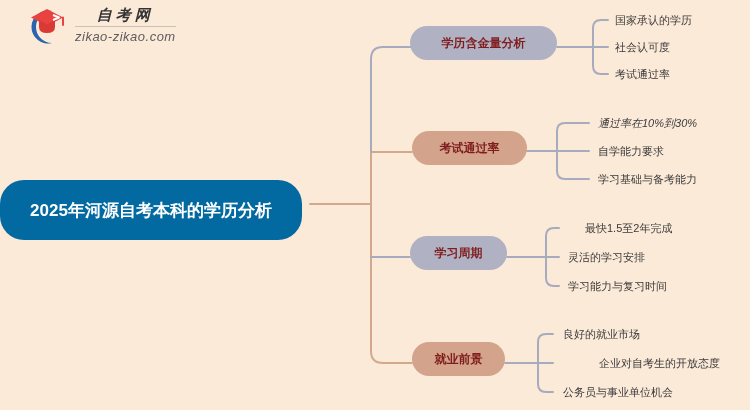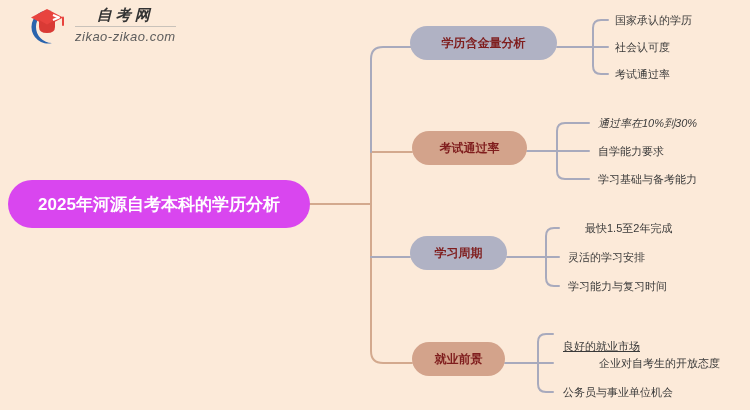--- a/index.html
+++ b/index.html
@@ -23,22 +23,22 @@
   .logo-text{display:flex;flex-direction:column;align-items:center;}
   .logo-name{
     font-size:15px;font-weight:bold;color:#333;
     letter-spacing:4px;line-height:18px;
   }
   .logo-divider{width:100%;height:1px;background:#c9c2ba;margin:2px 0 2px 0;}
   .logo-url{font-size:13px;color:#5d5d5d;letter-spacing:.5px;}
 
   
   .central{
-    position:absolute;left:8px;top:180px;width:302px;height:48px;
-    background:#d946ef;border-radius:24px;
+    position:absolute;left:0;top:180px;width:302px;height:60px;
+    background:#0369a1;border-radius:24px;
     display:flex;align-items:center;justify-content:center;
     color:#fff;font-size:17px;font-weight:bold;
   }
 
   
   .pill{
     position:absolute;height:34px;border-radius:21px;
     display:flex;align-items:center;justify-content:center;
     font-size:12px;font-weight:bold;color:#7f1d1d;
   }
@@ -118,17 +118,17 @@
   <div class="leaf" style="left:615px;top:64px;">考试通过率</div>
 
   <div class="leaf" style="left:598px;top:113px;font-style:italic;">通过率在10%到30%</div>
   <div class="leaf" style="left:598px;top:141px;">自学能力要求</div>
   <div class="leaf" style="left:598px;top:169px;">学习基础与备考能力</div>
 
   <div class="leaf" style="left:568px;top:218px;margin-left:17px;">最快1.5至2年完成</div>
   <div class="leaf" style="left:568px;top:247px;">灵活的学习安排</div>
   <div class="leaf" style="left:568px;top:276px;">学习能力与复习时间</div>
 
-  <div class="leaf" style="left:563px;top:336px;text-decoration:underline;">良好的就业市场</div>
+  <div class="leaf" style="left:563px;top:324px;">良好的就业市场</div>
   <div class="leaf" style="left:563px;top:353px;margin-left:36px;">企业对自考生的开放态度</div>
   <div class="leaf" style="left:563px;top:382px;">公务员与事业单位机会</div>
 
 </div>
 
 </body></html>

